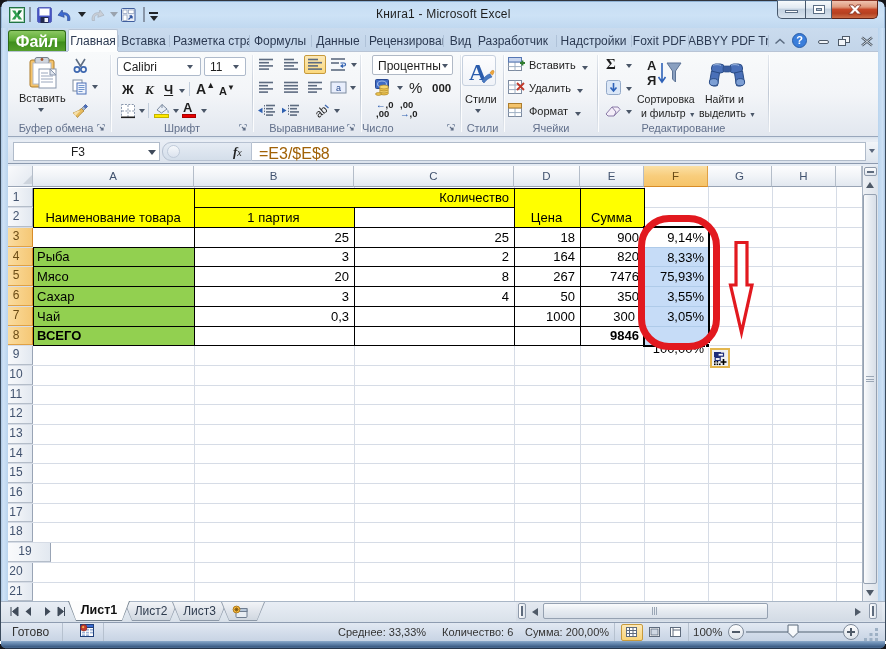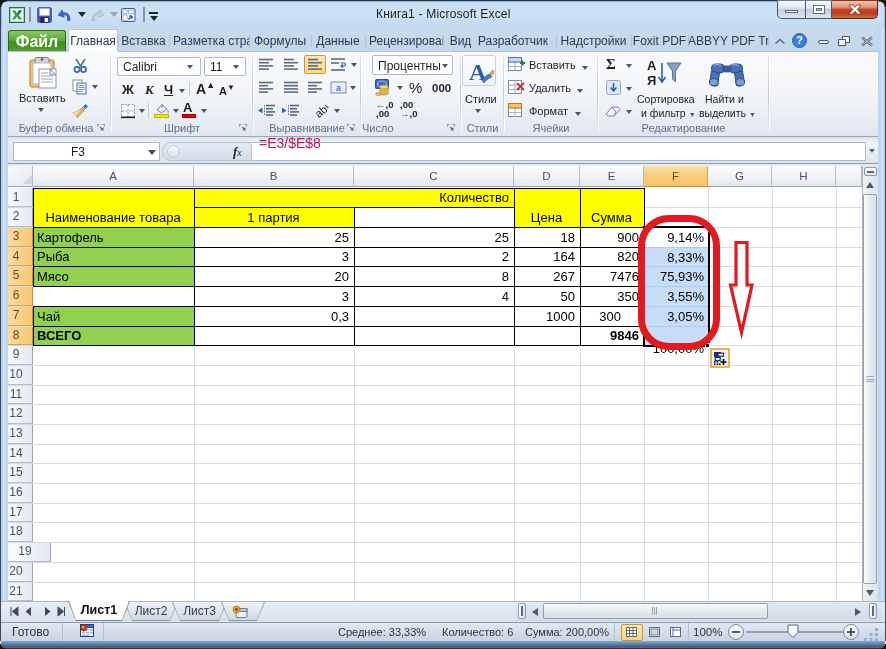--- a/index.html
+++ b/index.html
@@ -371,21 +371,21 @@
 <div class="txt" style="left:705px;top:93px;font-size:10.5px;color:#1e1e1e">Найти и</div>
 <div class="txt" style="left:699px;top:107px;font-size:10.5px;color:#1e1e1e">выделить <span style="font-size:7px;color:#4a5668">▼</span></div>
 <div class="a" style="left:1px;top:140px;width:884px;height:23px;background:linear-gradient(#e9eef5,#dce3ed)"></div>
 <div class="a" style="left:13px;top:142px;width:147px;height:19px;background:#fff;border:1px solid #b0bbca"></div>
 <div class="txt" style="left:71px;top:145px;font-size:12px;color:#1e1e1e">F3</div>
 <div class="a" style="left:148px;top:150px;width:0;height:0;border-left:4px solid transparent;border-right:4px solid transparent;border-top:5px solid #3f4a5a"></div>
 <div class="a" style="left:162px;top:142px;width:90px;height:19px;background:linear-gradient(#e6ecf4,#d4deea);border:1px solid #b6c1d1;border-radius:9px 0 0 9px"></div>
 <div class="a" style="left:167px;top:145px;width:13px;height:13px;border-radius:7px;background:linear-gradient(#f6f8fb,#dbe3ee);border:1px solid #c0cbda"></div>
 <div class="txt" style="left:233px;top:144px;font-size:13px;font-style:italic;color:#1e1e1e;font-family:'Liberation Serif',serif"><b>f</b><span style="font-size:10px">x</span></div>
 <div class="a" style="left:252px;top:142px;width:614px;height:19px;background:#fff;border:1px solid #b0bbca;border-left:none"></div>
-<div class="txt" style="left:259px;top:135px;font-size:14px;color:#be185d">=E3/$E$8</div>
+<div class="txt" style="left:259px;top:145px;font-size:16px;color:#a16207">=E3/$E$8</div>
 <div class="a" style="left:866px;top:142px;width:13px;height:19px;background:linear-gradient(#f2f5f9,#dfe6ee)"></div>
 <div class="a" style="left:869px;top:149px;width:0;height:0;border-left:3.5px solid transparent;border-right:3.5px solid transparent;border-top:4.5px solid #5a677c"></div>
 <div class="a" style="left:1px;top:163px;width:884px;height:1px;background:#8c9aaf"></div>
 <div class="a" style="left:1px;top:164px;width:884px;height:2px;background:#e6ecf4"></div>
 <div class="a" style="left:8px;top:166px;width:854px;height:435px;background:#fff;overflow:hidden" id="gridarea">
 <div class="a" style="left:25px;top:0;width:161px;height:21px;background:linear-gradient(#fdfdfe,#f0f3f7 55%,#e2e8f0);border-right:1px solid #b4bdc9;border-bottom:1px solid #99a4b5;color:#42536f;font-size:11.5px;text-align:center;line-height:20px">A</div>
 <div class="a" style="left:186px;top:0;width:160px;height:21px;background:linear-gradient(#fdfdfe,#f0f3f7 55%,#e2e8f0);border-right:1px solid #b4bdc9;border-bottom:1px solid #99a4b5;color:#42536f;font-size:11.5px;text-align:center;line-height:20px">B</div>
 <div class="a" style="left:346px;top:0;width:160px;height:21px;background:linear-gradient(#fdfdfe,#f0f3f7 55%,#e2e8f0);border-right:1px solid #b4bdc9;border-bottom:1px solid #99a4b5;color:#42536f;font-size:11.5px;text-align:center;line-height:20px">C</div>
 <div class="a" style="left:506px;top:0;width:66px;height:21px;background:linear-gradient(#fdfdfe,#f0f3f7 55%,#e2e8f0);border-right:1px solid #b4bdc9;border-bottom:1px solid #99a4b5;color:#42536f;font-size:11.5px;text-align:center;line-height:20px">D</div>
 <div class="a" style="left:572px;top:0;width:64px;height:21px;background:linear-gradient(#fdfdfe,#f0f3f7 55%,#e2e8f0);border-right:1px solid #b4bdc9;border-bottom:1px solid #99a4b5;color:#42536f;font-size:11.5px;text-align:center;line-height:20px">E</div>
@@ -458,23 +458,20 @@
       </div>
 <div class="a" style="left:346px;top:41.0px;width:135px;height:21.0px;background:#ffff00;border-top:1px solid #000;border-right:1px solid #000;border-bottom:1px solid #000;border-left:1px solid #000;font-size:13px;text-align:center;padding-right:5px;padding-left:3px;display:flex;flex-direction:column;justify-content:flex-end;margin-top:26px;">
         <div style="line-height:16px;margin-bottom:1px;white-space:nowrap">2 партия</div>
       </div>
 <div class="a" style="left:506px;top:22.0px;width:67px;height:40.0px;background:#ffff00;border-top:1px solid #000;border-right:1px solid #000;border-bottom:1px solid #000;border-left:1px solid #000;font-size:13px;text-align:center;padding-right:5px;padding-left:3px;display:flex;flex-direction:column;justify-content:flex-end;">
         <div style="line-height:16px;margin-bottom:1px;white-space:nowrap">Цена</div>
       </div>
 <div class="a" style="left:572px;top:22.0px;width:65px;height:40.0px;background:#ffff00;border-top:1px solid #000;border-right:1px solid #000;border-bottom:1px solid #000;border-left:1px solid #000;font-size:13px;text-align:center;padding-right:5px;padding-left:3px;display:flex;flex-direction:column;justify-content:flex-end;">
         <div style="line-height:16px;margin-bottom:1px;white-space:nowrap">Сумма</div>
       </div>
-<div class="a" style="left:25px;top:61.0px;width:162px;height:21.0px;background:#92d050;border-top:1px solid #000;border-right:1px solid #000;border-bottom:1px solid #000;border-left:1px solid #000;font-size:13px;text-align:left;padding-right:5px;padding-left:3px;display:flex;flex-direction:column;justify-content:flex-end;">
-        <div style="line-height:16px;margin-bottom:1px;white-space:nowrap">Картофель</div>
-      </div>
 <div class="a" style="left:186px;top:61.0px;width:161px;height:21.0px;background:#fff;border-top:1px solid #000;border-right:1px solid #000;border-bottom:1px solid #000;border-left:1px solid #000;font-size:13px;text-align:right;padding-right:5px;padding-left:3px;display:flex;flex-direction:column;justify-content:flex-end;">
         <div style="line-height:16px;margin-bottom:1px;white-space:nowrap">25</div>
       </div>
 <div class="a" style="left:346px;top:61.0px;width:161px;height:21.0px;background:#fff;border-top:1px solid #000;border-right:1px solid #000;border-bottom:1px solid #000;border-left:1px solid #000;font-size:13px;text-align:right;padding-right:5px;padding-left:3px;display:flex;flex-direction:column;justify-content:flex-end;">
         <div style="line-height:16px;margin-bottom:1px;white-space:nowrap">25</div>
       </div>
 <div class="a" style="left:506px;top:61.0px;width:67px;height:21.0px;background:#fff;border-top:1px solid #000;border-right:1px solid #000;border-bottom:1px solid #000;border-left:1px solid #000;font-size:13px;text-align:right;padding-right:5px;padding-left:3px;display:flex;flex-direction:column;justify-content:flex-end;">
         <div style="line-height:16px;margin-bottom:1px;white-space:nowrap">18</div>
       </div>
 <div class="a" style="left:572px;top:61.0px;width:65px;height:21.0px;background:#fff;border-top:1px solid #000;border-right:1px solid #000;border-bottom:1px solid #000;border-left:1px solid #000;font-size:13px;text-align:right;padding-right:5px;padding-left:3px;display:flex;flex-direction:column;justify-content:flex-end;">
@@ -502,20 +499,23 @@
         <div style="line-height:16px;margin-bottom:1px;white-space:nowrap">20</div>
       </div>
 <div class="a" style="left:346px;top:100.0px;width:161px;height:21.0px;background:#fff;border-top:1px solid #000;border-right:1px solid #000;border-bottom:1px solid #000;border-left:1px solid #000;font-size:13px;text-align:right;padding-right:5px;padding-left:3px;display:flex;flex-direction:column;justify-content:flex-end;">
         <div style="line-height:16px;margin-bottom:1px;white-space:nowrap">8</div>
       </div>
 <div class="a" style="left:506px;top:100.0px;width:67px;height:21.0px;background:#fff;border-top:1px solid #000;border-right:1px solid #000;border-bottom:1px solid #000;border-left:1px solid #000;font-size:13px;text-align:right;padding-right:5px;padding-left:3px;display:flex;flex-direction:column;justify-content:flex-end;">
         <div style="line-height:16px;margin-bottom:1px;white-space:nowrap">267</div>
       </div>
 <div class="a" style="left:572px;top:100.0px;width:65px;height:21.0px;background:#fff;border-top:1px solid #000;border-right:1px solid #000;border-bottom:1px solid #000;border-left:1px solid #000;font-size:13px;text-align:right;padding-right:5px;padding-left:3px;display:flex;flex-direction:column;justify-content:flex-end;">
         <div style="line-height:16px;margin-bottom:1px;white-space:nowrap">7476</div>
+      </div>
+<div class="a" style="left:25px;top:120.0px;width:162px;height:21.0px;background:#92d050;border-top:1px solid #000;border-right:1px solid #000;border-bottom:1px solid #000;border-left:1px solid #000;font-size:13px;text-align:left;padding-right:5px;padding-left:3px;display:flex;flex-direction:column;justify-content:flex-end;">
+        <div style="line-height:16px;margin-bottom:1px;white-space:nowrap">Сахар</div>
       </div>
 <div class="a" style="left:186px;top:120.0px;width:161px;height:21.0px;background:#fff;border-top:1px solid #000;border-right:1px solid #000;border-bottom:1px solid #000;border-left:1px solid #000;font-size:13px;text-align:right;padding-right:5px;padding-left:3px;display:flex;flex-direction:column;justify-content:flex-end;">
         <div style="line-height:16px;margin-bottom:1px;white-space:nowrap">3</div>
       </div>
 <div class="a" style="left:346px;top:120.0px;width:161px;height:21.0px;background:#fff;border-top:1px solid #000;border-right:1px solid #000;border-bottom:1px solid #000;border-left:1px solid #000;font-size:13px;text-align:right;padding-right:5px;padding-left:3px;display:flex;flex-direction:column;justify-content:flex-end;">
         <div style="line-height:16px;margin-bottom:1px;white-space:nowrap">4</div>
       </div>
 <div class="a" style="left:506px;top:120.0px;width:67px;height:21.0px;background:#fff;border-top:1px solid #000;border-right:1px solid #000;border-bottom:1px solid #000;border-left:1px solid #000;font-size:13px;text-align:right;padding-right:5px;padding-left:3px;display:flex;flex-direction:column;justify-content:flex-end;">
         <div style="line-height:16px;margin-bottom:1px;white-space:nowrap">50</div>
       </div>
@@ -525,21 +525,21 @@
 <div class="a" style="left:25px;top:140.0px;width:162px;height:21.0px;background:#92d050;border-top:1px solid #000;border-right:1px solid #000;border-bottom:1px solid #000;border-left:1px solid #000;font-size:13px;text-align:left;padding-right:5px;padding-left:3px;display:flex;flex-direction:column;justify-content:flex-end;">
         <div style="line-height:16px;margin-bottom:1px;white-space:nowrap">Чай</div>
       </div>
 <div class="a" style="left:186px;top:140.0px;width:161px;height:21.0px;background:#fff;border-top:1px solid #000;border-right:1px solid #000;border-bottom:1px solid #000;border-left:1px solid #000;font-size:13px;text-align:right;padding-right:5px;padding-left:3px;display:flex;flex-direction:column;justify-content:flex-end;">
         <div style="line-height:16px;margin-bottom:1px;white-space:nowrap">0,3</div>
       </div>
 <div class="a" style="left:346px;top:140.0px;width:161px;height:21.0px;background:#fff;border-top:1px solid #000;border-right:1px solid #000;border-bottom:1px solid #000;border-left:1px solid #000;font-size:13px;text-align:right;padding-right:5px;padding-left:3px;display:flex;flex-direction:column;justify-content:flex-end;"></div>
 <div class="a" style="left:506px;top:140.0px;width:67px;height:21.0px;background:#fff;border-top:1px solid #000;border-right:1px solid #000;border-bottom:1px solid #000;border-left:1px solid #000;font-size:13px;text-align:right;padding-right:5px;padding-left:3px;display:flex;flex-direction:column;justify-content:flex-end;">
         <div style="line-height:16px;margin-bottom:1px;white-space:nowrap">1000</div>
       </div>
-<div class="a" style="left:572px;top:140.0px;width:65px;height:21.0px;background:#fff;border-top:1px solid #000;border-right:1px solid #000;border-bottom:1px solid #000;border-left:1px solid #000;font-size:13px;text-align:right;padding-right:23px;padding-left:3px;display:flex;flex-direction:column;justify-content:flex-end;">
+<div class="a" style="left:572px;top:140.0px;width:65px;height:21.0px;background:#fff;border-top:1px solid #000;border-right:1px solid #000;border-bottom:1px solid #000;border-left:1px solid #000;font-size:13px;text-align:right;padding-right:9px;padding-left:3px;display:flex;flex-direction:column;justify-content:flex-end;">
         <div style="line-height:16px;margin-bottom:1px;white-space:nowrap">300</div>
       </div>
 <div class="a" style="left:25px;top:160.0px;width:162px;height:20.0px;background:#92d050;border-top:1px solid #000;border-right:1px solid #000;border-bottom:1px solid #000;border-left:1px solid #000;font-size:13px;font-weight:bold;text-align:left;padding-right:5px;padding-left:3px;display:flex;flex-direction:column;justify-content:flex-end;">
         <div style="line-height:16px;margin-bottom:1px;white-space:nowrap">ВСЕГО</div>
       </div>
 <div class="a" style="left:186px;top:160.0px;width:161px;height:20.0px;background:#fff;border-top:1px solid #000;border-right:1px solid #000;border-bottom:1px solid #000;border-left:1px solid #000;font-size:13px;text-align:right;padding-right:5px;padding-left:3px;display:flex;flex-direction:column;justify-content:flex-end;"></div>
 <div class="a" style="left:346px;top:160.0px;width:161px;height:20.0px;background:#fff;border-top:1px solid #000;border-right:1px solid #000;border-bottom:1px solid #000;border-left:1px solid #000;font-size:13px;text-align:right;padding-right:5px;padding-left:3px;display:flex;flex-direction:column;justify-content:flex-end;"></div>
 <div class="a" style="left:506px;top:160.0px;width:67px;height:20.0px;background:#fff;border-top:1px solid #000;border-right:1px solid #000;border-bottom:1px solid #000;border-left:1px solid #000;font-size:13px;text-align:right;padding-right:5px;padding-left:3px;display:flex;flex-direction:column;justify-content:flex-end;"></div>
 <div class="a" style="left:572px;top:160.0px;width:65px;height:20.0px;background:#fff;border-top:1px solid #000;border-right:1px solid #000;border-bottom:1px solid #000;border-left:1px solid #000;font-size:13px;font-weight:bold;text-align:right;padding-right:5px;padding-left:3px;display:flex;flex-direction:column;justify-content:flex-end;">
         <div style="line-height:16px;margin-bottom:1px;white-space:nowrap">9846</div>

